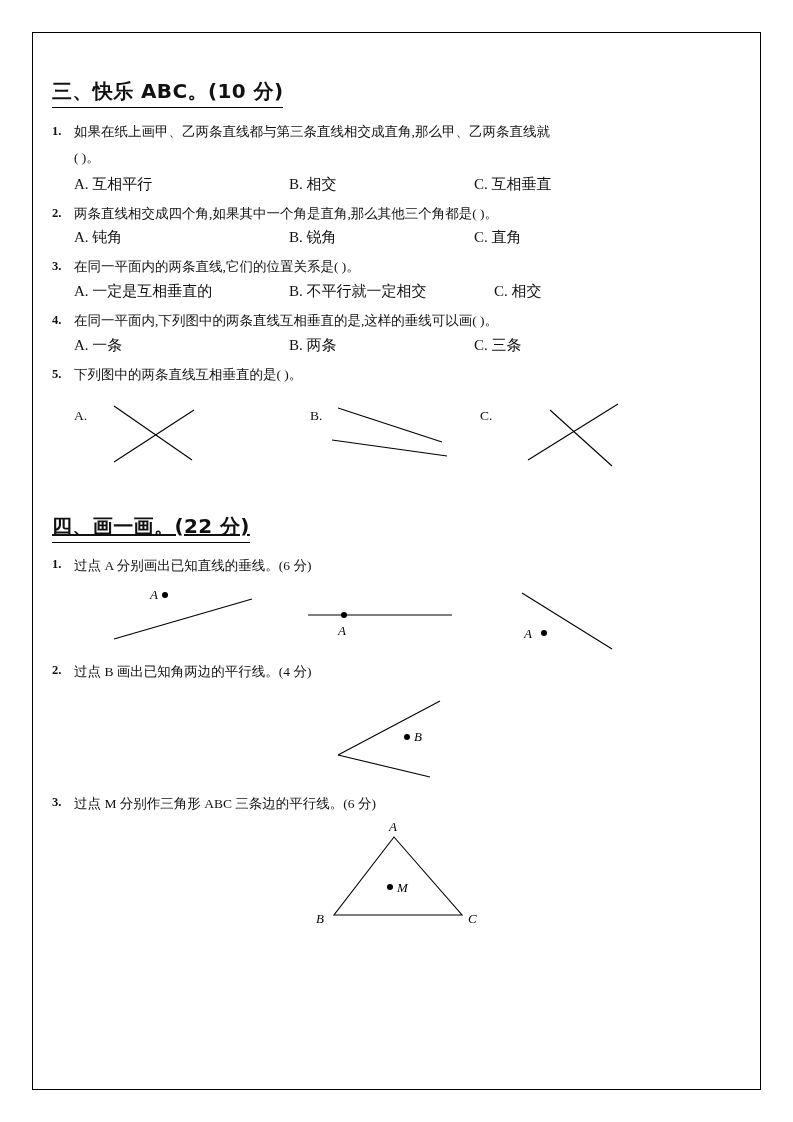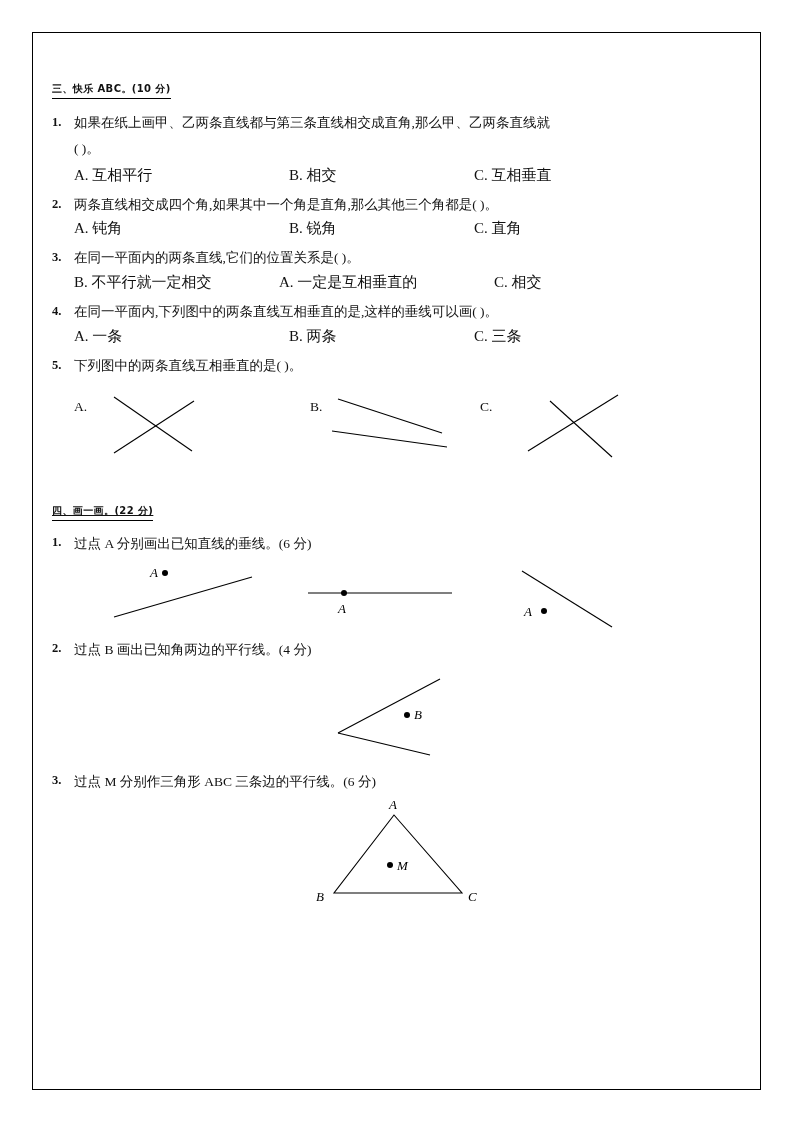--- a/index.html
+++ b/index.html
@@ -34,21 +34,21 @@
   .content {
     position: absolute;
     left: 52px;
     top: 78px;
     width: 690px;
   }
 
   
   .section-head {
     font-family: "DejaVu Sans", sans-serif;
-    font-size: 10px;
+    font-size: 20px;
     font-weight: bold;
     letter-spacing: 0.4px;
     margin: 0 0 14px 0;
     position: relative;
     display: inline-block;
   }
   .section-head .underline {
     display: block;
     height: 1px;
     background: #000;
@@ -163,22 +163,22 @@
       <span class="opt opt-b">B. 锐角</span>
       <span class="opt opt-c">C. 直角</span>
     </div>
 
     
     <div class="q">
       <span class="num">3.</span>
       <span class="q-text">在同一平面内的两条直线,它们的位置关系是(        )。</span>
     </div>
     <div class="options">
+      <span class="opt opt-wide-a">A. 一定是互相垂直的</span>
       <span class="opt opt-wide-b">B. 不平行就一定相交</span>
-      <span class="opt opt-wide-a">A. 一定是互相垂直的</span>
       <span class="opt">C. 相交</span>
     </div>
 
     
     <div class="q">
       <span class="num">4.</span>
       <span class="q-text">在同一平面内,下列图中的两条直线互相垂直的是,这样的垂线可以画(        )。</span>
     </div>
     <div class="options">
       <span class="opt opt-a">A. 一条</span>

